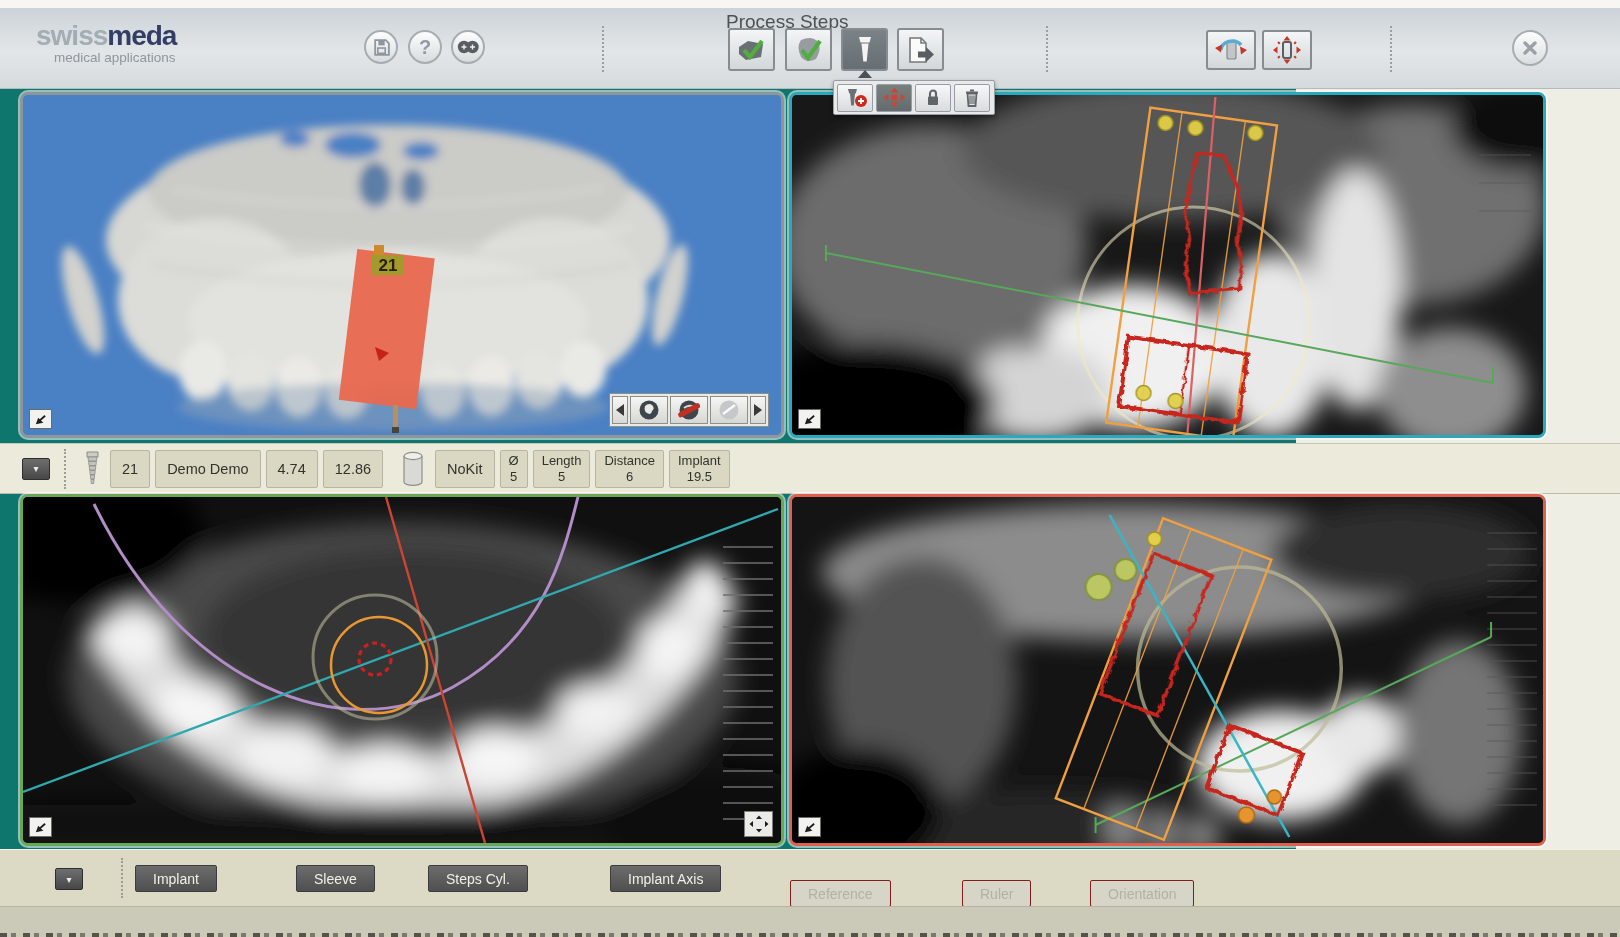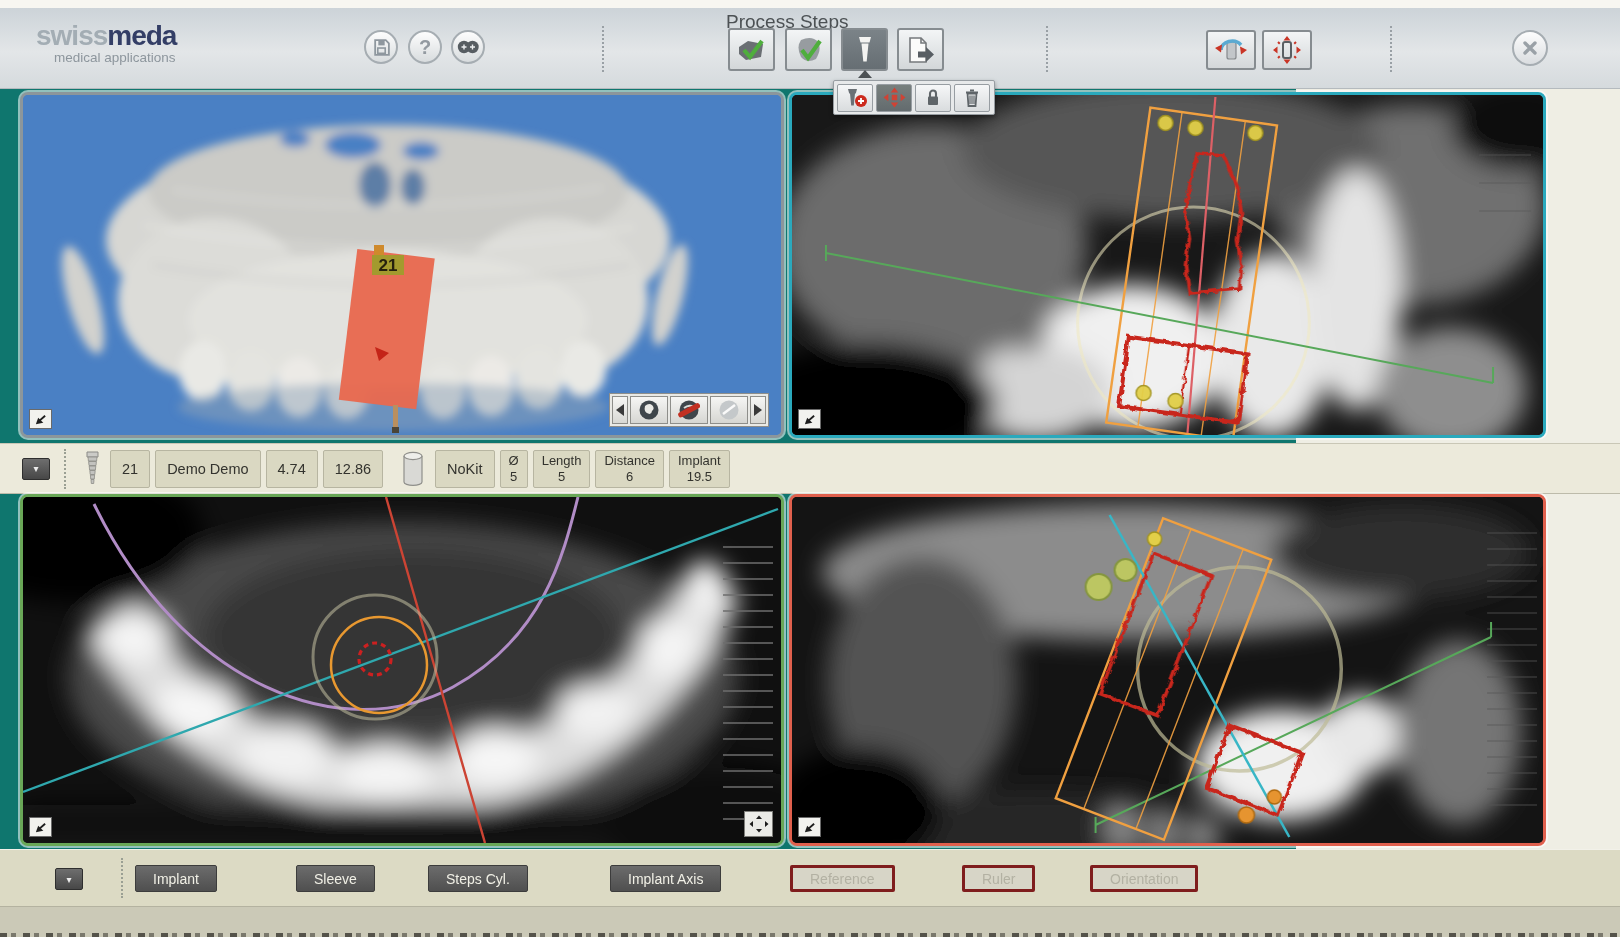--- a/index.html
+++ b/index.html
@@ -74,21 +74,21 @@
   .glyphcell{display:flex;align-items:center;justify-content:center;padding:0 4px;}
 
   
   .botbar{position:absolute;left:0;top:849px;width:1620px;height:57px;background:#dcdac4;
     border-top:1px solid #f2f1e9;}
   .botbar .minidrop{position:absolute;left:55px;top:18px;}
   .botbar .dotsep{position:absolute;left:112px;top:8px;height:40px;}
   .tgbtn{position:absolute;top:15px;height:27px;border-radius:2px;display:flex;align-items:center;
     padding:0 17px;font-size:14px;cursor:pointer;box-sizing:border-box;white-space:nowrap;}
   .tgbtn.on{background:linear-gradient(#6c6c6c,#4f4f4f);color:#f1f0e6;border:1px solid #3c3c3c;}
-  .tgbtn.off{background:#d7d5c7;color:#b3b1a3;border:3px solid #7f1d1d;}
+  .tgbtn.off{background:#d7d5c7;color:#b3b1a3;border:1px solid #7f1d1d;margin-top:15px;}
   .botstrip{position:absolute;left:0;top:906px;width:1620px;height:31px;background:#cbc9b7;
     border-top:1px solid #b4b2a0;}
   .botstrip .grain{position:absolute;left:0;bottom:0;width:100%;height:5px;
     background:repeating-linear-gradient(90deg,#55534a 0 7px,#cbc9b7 7px 11px,#7a786c 11px 16px,#cbc9b7 16px 23px);}
 </style>
 </head>
 <body>
 
 <div id="app">
 

